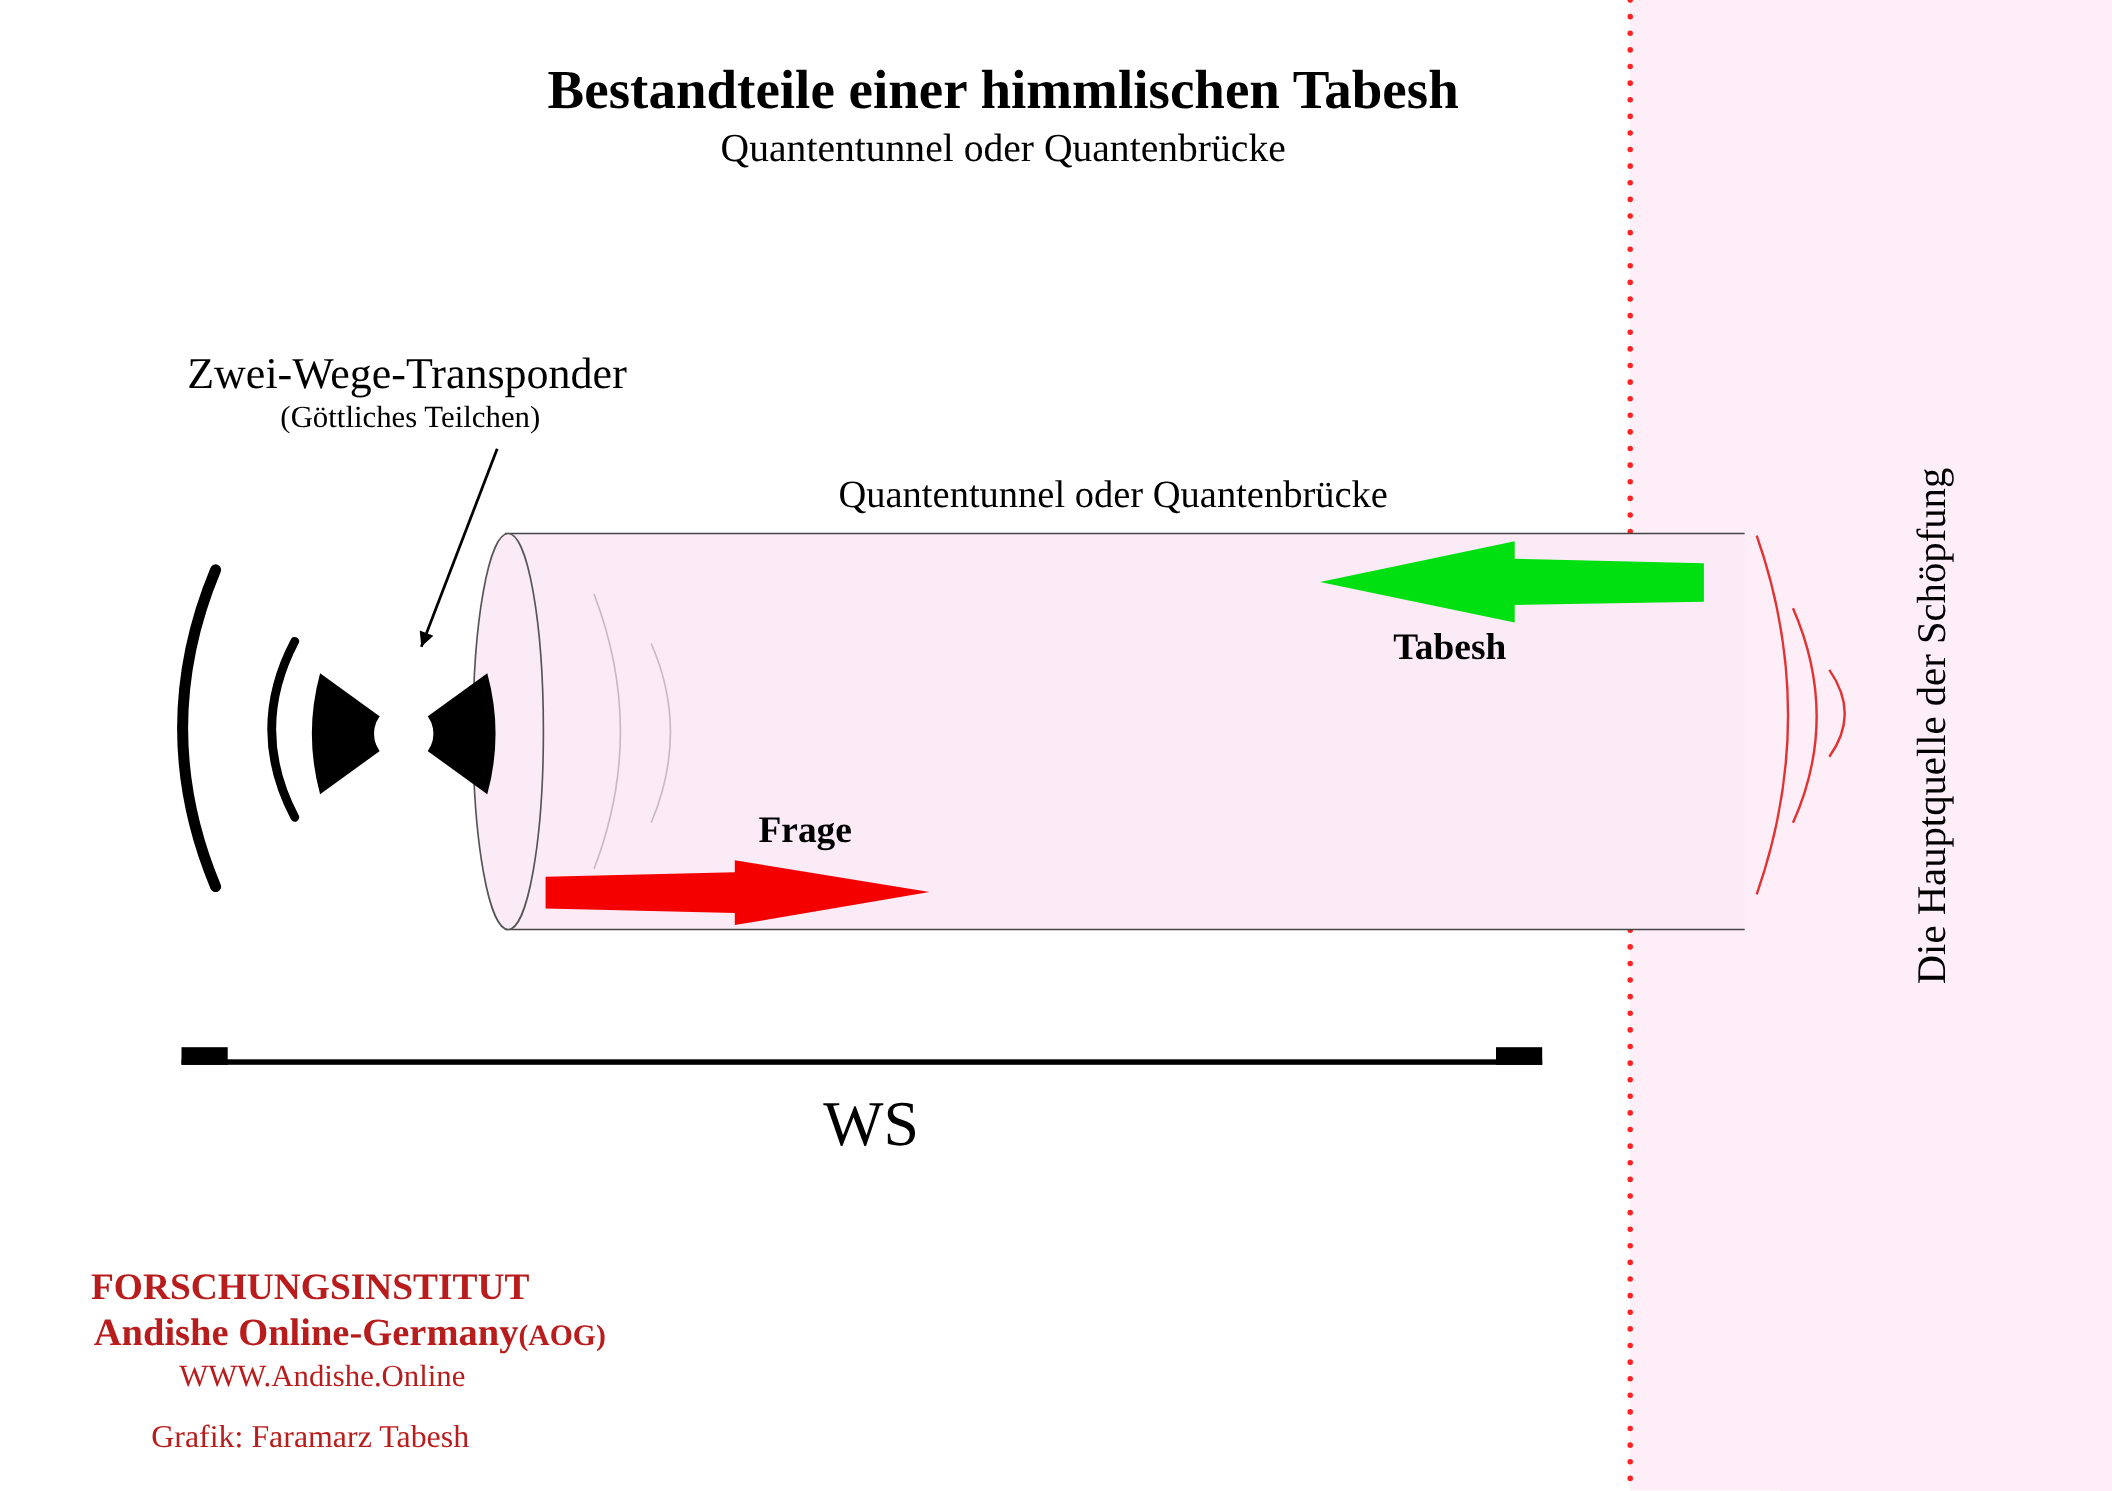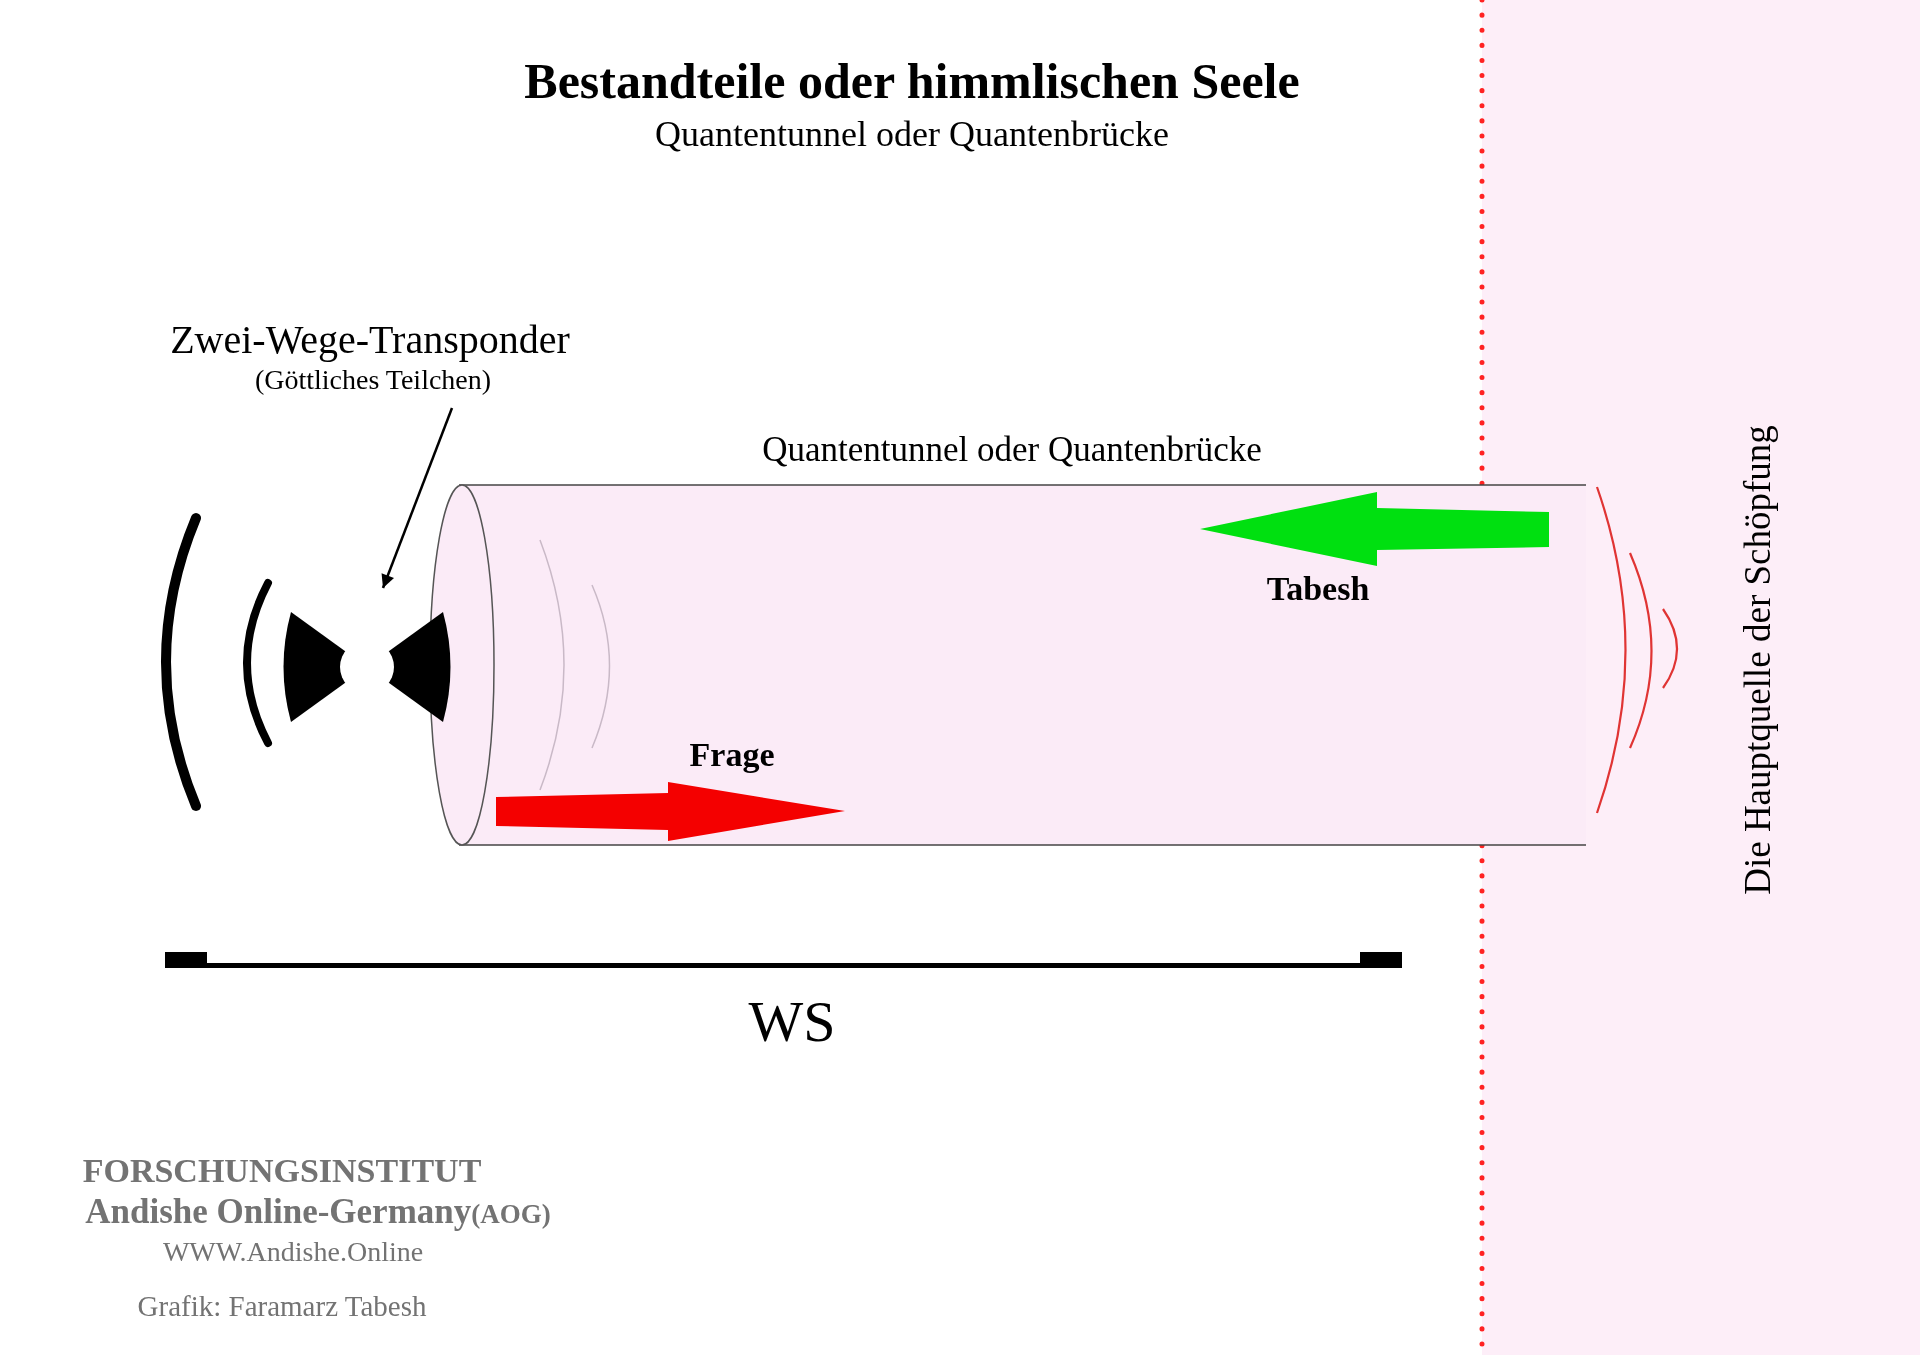--- a/index.html
+++ b/index.html
@@ -21,21 +21,21 @@
   #transponder-sublabel { left: 373px; top: 364px; font-size: 28px; }
   #tunnel-label { left: 1012px; top: 430px;  font-size: 35px; }
   #frage-label   { left: 732px;  top: 736px; font-size: 34px; font-weight: bold; text-align: right; }
   #antwort-label { left: 1318px; top: 570px; font-size: 34px; font-weight: bold; }
   #source-label {
     left: 1757px; top: 660px; font-size: 37px;
     transform: translate(-50%, -50%) rotate(-90deg);
   }
   #ws-label { left: 760px; top: 988px; font-size: 58px; margin-left: 32px; }
 
-  .footer { color: #737373; }
+  .footer { color: #b91c1c; }
   #footer-institute { left: 282px; top: 1152px; font-size: 34px; font-weight: bold; }
   #footer-org       { left: 282px; top: 1192px; font-size: 35px; font-weight: bold; margin-left: 36px; }
   #footer-org .suffix { font-size: 27px; }
   #footer-site      { left: 282px; top: 1236px; font-size: 28px; margin-left: 11px; }
   #footer-credit    { left: 282px; top: 1290px; font-size: 29px; text-align: right; }
 </style>
 </head>
 <body>
 
 <svg class="diagram" width="1920" height="1355" viewBox="0 0 1920 1355">
@@ -81,21 +81,21 @@
     <path d="M 1663 609 Q 1691 649 1663 688" fill="none" stroke="#e03434" stroke-width="2.2"></path>
   </g>
 
   <g>
     <rect x="165" y="963" width="1237" height="5" fill="#000"></rect>
     <rect x="165" y="952" width="42" height="16" fill="#000"></rect>
     <rect x="1360" y="952" width="42" height="16" fill="#000"></rect>
   </g>
 </svg>
 
-<div id="title-main" class="abs cx">Bestandteile oder himmlischen Seele</div>
+<div id="title-main" class="abs cx">Bestandteile einer himmlischen Tabesh</div>
 <div id="title-sub" class="abs cx">Quantentunnel oder Quantenbrücke</div>
 
 <div id="transponder-label" class="abs cx">Zwei-Wege-Transponder</div>
 <div id="transponder-sublabel" class="abs cx">(Göttliches Teilchen)</div>
 
 <div id="tunnel-label" class="abs cx">Quantentunnel oder Quantenbrücke</div>
 
 <div id="frage-label" class="abs cx">Frage</div>
 <div id="antwort-label" class="abs cx">Tabesh</div>
 

